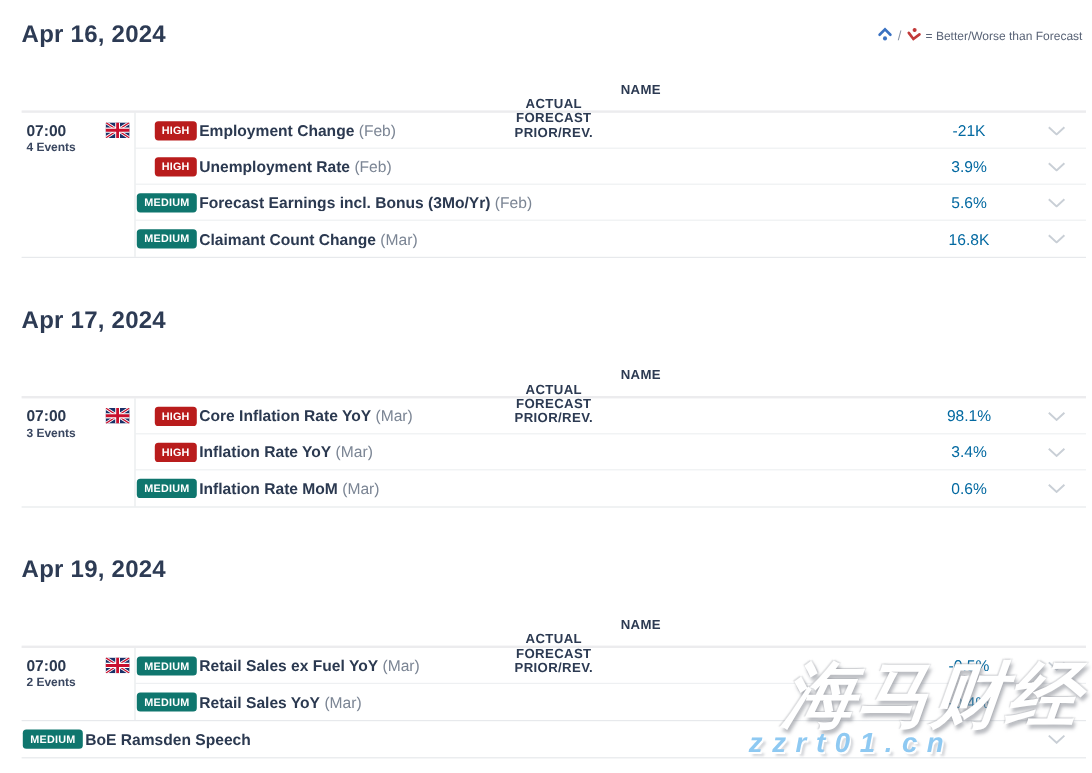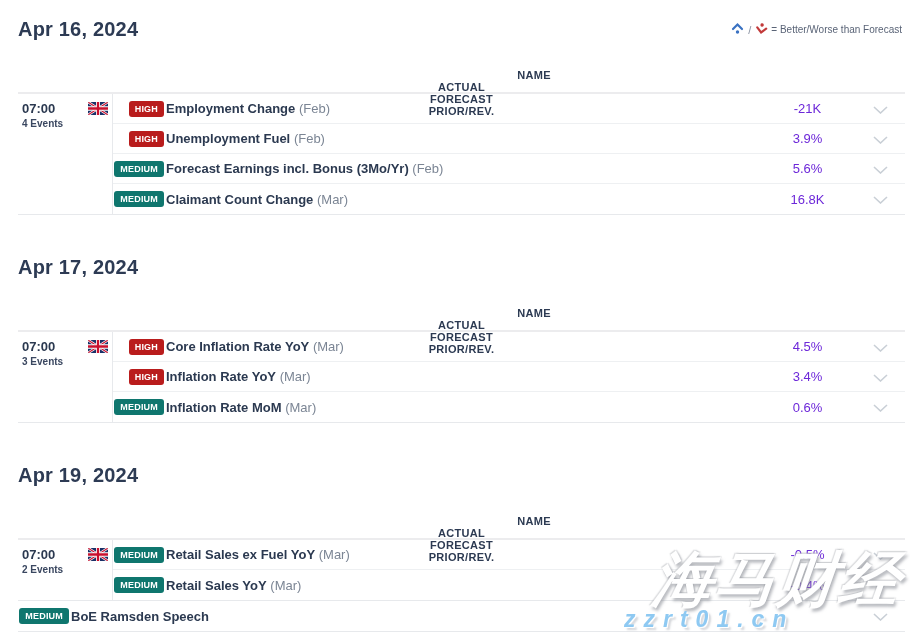--- a/index.html
+++ b/index.html
@@ -47,21 +47,21 @@
   .badge.high   { background:#b91c1c; }
   .badge.medium { background:#0f766e; }
 
   .name-cell { flex:1; font-size:13px; color:#2b3950; white-space:nowrap;
     overflow:hidden; }
   .name-bold { font-weight:bold; }
   .period { color:#7b8594; font-weight:normal; }
 
   .val-actual   { width:95px;  flex:0 0 95px;  text-align:center; font-size:13px; color:#4e5765; }
   .val-forecast { width:105px; flex:0 0 105px; text-align:center; font-size:13px; color:#4e5765; }
-  .val-prior    { width:95px;  flex:0 0 95px;  text-align:center; font-size:13px; color:#6d28d9; }
+  .val-prior    { width:95px;  flex:0 0 95px;  text-align:center; font-size:13px; color:#0369a1; }
   .chev-cell { width:50px; flex:0 0 50px; display:flex; justify-content:center;
     align-items:center; cursor:pointer; }
 
   
   .wm { position:absolute; pointer-events:none; z-index:5; white-space:nowrap; }
   .wm-cn { left:653px; top:540px; font-size:60px; font-weight:bold; font-style:italic;
     color:#ffffff; letter-spacing:2px; transform:skewX(-6deg);
     text-shadow:2px 3px 3px rgba(130,133,142,0.55), -1px -1px 1px rgba(160,163,170,0.35),
       1px -1px 1px rgba(160,163,170,0.3); }
   .wm-url { left:624px; top:606px; font-size:23px; font-weight:bold; font-style:italic;
@@ -131,21 +131,21 @@
         </svg>
       </span>
     </div>
   </div>
 
   <div class="row">
     <div class="badge-slot">
       <span class="badge high">HIGH</span>
     </div>
     <div class="name-cell">
-      <span class="name-bold">Unemployment Fuel</span>
+      <span class="name-bold">Unemployment Rate</span>
       <span class="period"> (Feb)</span>
     </div>
     <div class="val-actual"></div>
     <div class="val-forecast"></div>
     <div class="val-prior">3.9%</div>
     <div class="chev-cell">
       <span>
         <svg width="15" height="8" viewBox="0 0 15 8">
           <path d="M1 1 L7.5 7 L14 1" fill="none" stroke="#c9cfd6" stroke-width="1.6"></path>
         </svg>
@@ -225,21 +225,21 @@
   <div class="row">
     <div class="badge-slot">
       <span class="badge high">HIGH</span>
     </div>
     <div class="name-cell">
       <span class="name-bold">Core Inflation Rate YoY</span>
       <span class="period"> (Mar)</span>
     </div>
     <div class="val-actual"></div>
     <div class="val-forecast"></div>
-    <div class="val-prior">4.5%</div>
+    <div class="val-prior">98.1%</div>
     <div class="chev-cell">
       <span>
         <svg width="15" height="8" viewBox="0 0 15 8">
           <path d="M1 1 L7.5 7 L14 1" fill="none" stroke="#c9cfd6" stroke-width="1.6"></path>
         </svg>
       </span>
     </div>
   </div>
 
   <div class="row">

